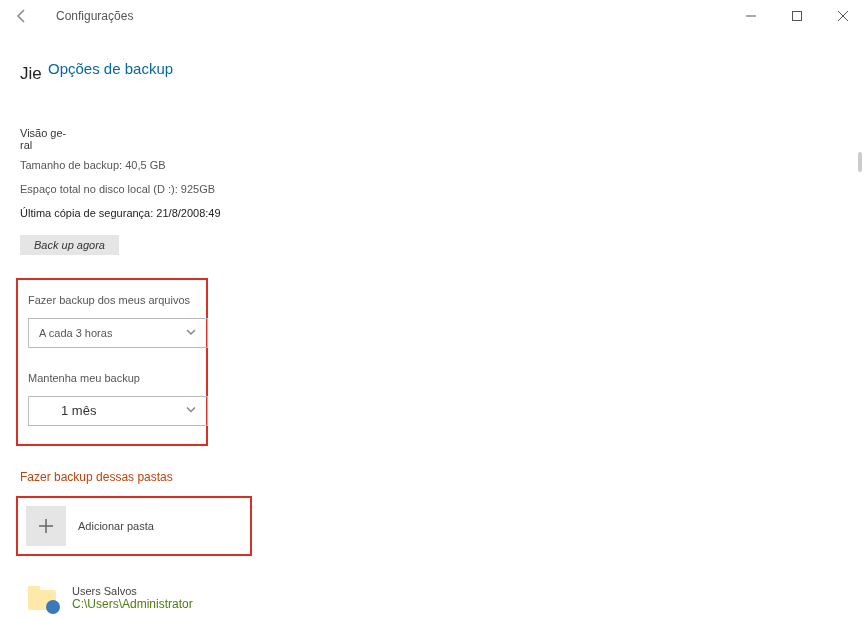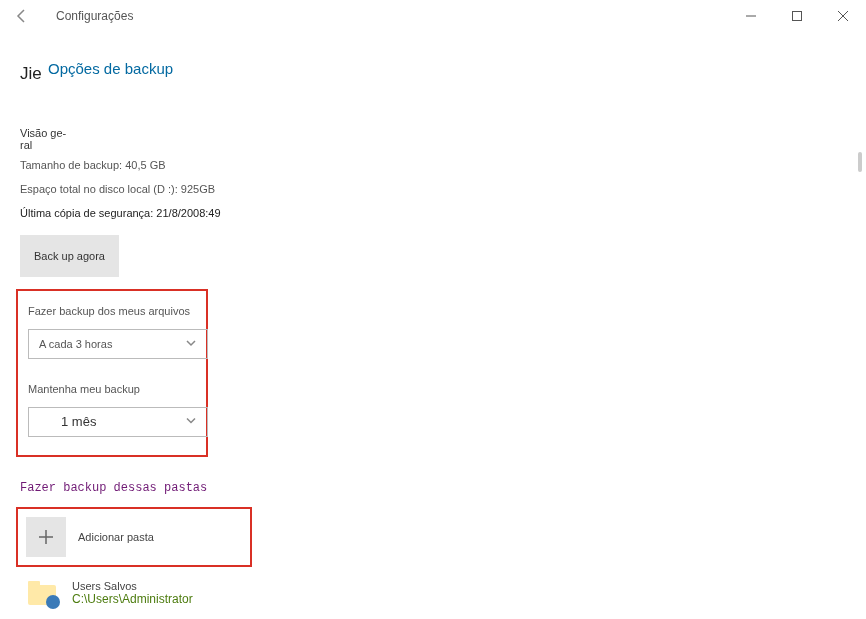--- a/index.html
+++ b/index.html
@@ -14,33 +14,33 @@
   .win-btn svg { width: 10px; height: 10px; stroke: #555; fill: none; stroke-width: 1; }
 
   .content { position: relative; padding-left: 20px; padding-top: 28px; }
   .user-label { font-size: 17px; color: #222; position: absolute; left: 20px; top: 32px; }
   .page-title { font-size: 15px; color: #0369a1; margin-left: 28px; margin-bottom: 50px; }
 
   .overview-heading { font-size: 11px; color: #333; line-height: 1.1; margin-bottom: 8px; width: 50px; }
   .stat-line { font-size: 11px; color: #555; margin-bottom: 12px; }
   .stat-line.last { color: #222; margin-bottom: 16px; }
 
-  .backup-btn { display: inline-block; background: #e5e5e5; color: #333; font-size: 11px; padding: 15px 14px; cursor: pointer; border: none; margin-bottom: 12px; }
+  .backup-btn { display: inline-block; background: #e5e5e5; color: #333; font-size: 11px; padding: 4px 14px; cursor: pointer; border: none; margin-bottom: 23px; font-style: italic; }
 
   .red-box { border: 2px solid #d93025; padding: 14px 10px; width: 192px; margin-bottom: 24px; margin-left: -4px; }
   .section-label { font-size: 11px; color: #555; margin-bottom: 12px; }
   .select { position: relative; width: 180px; height: 30px; border: 1px solid #bbb; display: flex; align-items: center; padding: 4px 10px; font-size: 11px; color: #555; cursor: pointer; margin-bottom: 24px; }
   .select .text { line-height: 1.1; }
   .select .chev { position: absolute; right: 10px; top: 50%; transform: translateY(-50%); }
   .select .chev svg { width: 12px; height: 12px; stroke: #888; fill: none; stroke-width: 1.5; }
   .select.last { margin-bottom: 4px; height: 30px; font-size: 13px; color: #333; padding-left: 32px; }
 
-  .section-heading { font-size: 12px; color: #701a75; margin-bottom: 12px; margin-top: 16px; font-family: Liberation Mono, monospace; }
+  .section-heading { font-size: 12px; color: #c2410c; margin-bottom: 12px; margin-top: 16px; }
 
-  .add-folder-box { border: 2px solid #d93025; width: 236px; padding: 8px; display: flex; align-items: center; margin-bottom: 10px; margin-left: -4px; }
+  .add-folder-box { border: 2px solid #d93025; width: 236px; padding: 8px; display: flex; align-items: center; margin-bottom: 26px; margin-left: -4px; }
   .add-icon { width: 40px; height: 40px; background: #e5e5e5; display: flex; align-items: center; justify-content: center; margin-right: 12px; }
   .add-icon svg { width: 16px; height: 16px; stroke: #666; stroke-width: 1.5; fill: none; }
   .add-label { font-size: 11px; color: #444; }
 
   .folder-item { display: flex; align-items: center; margin-left: 8px; }
   .folder-icon { width: 32px; height: 32px; margin-right: 12px; position: relative; }
   .folder-shape { width: 28px; height: 20px; background: #ffe9a8; border-radius: 2px; position: absolute; bottom: 4px; left: 0; }
   .folder-tab { width: 12px; height: 6px; background: #ffe9a8; border-radius: 1px; position: absolute; top: 4px; left: 0; }
   .folder-badge { width: 14px; height: 14px; background: #3a7ab8; border-radius: 50%; position: absolute; bottom: 0px; right: 0px; }
   .folder-texts { display: flex; flex-direction: column; }

